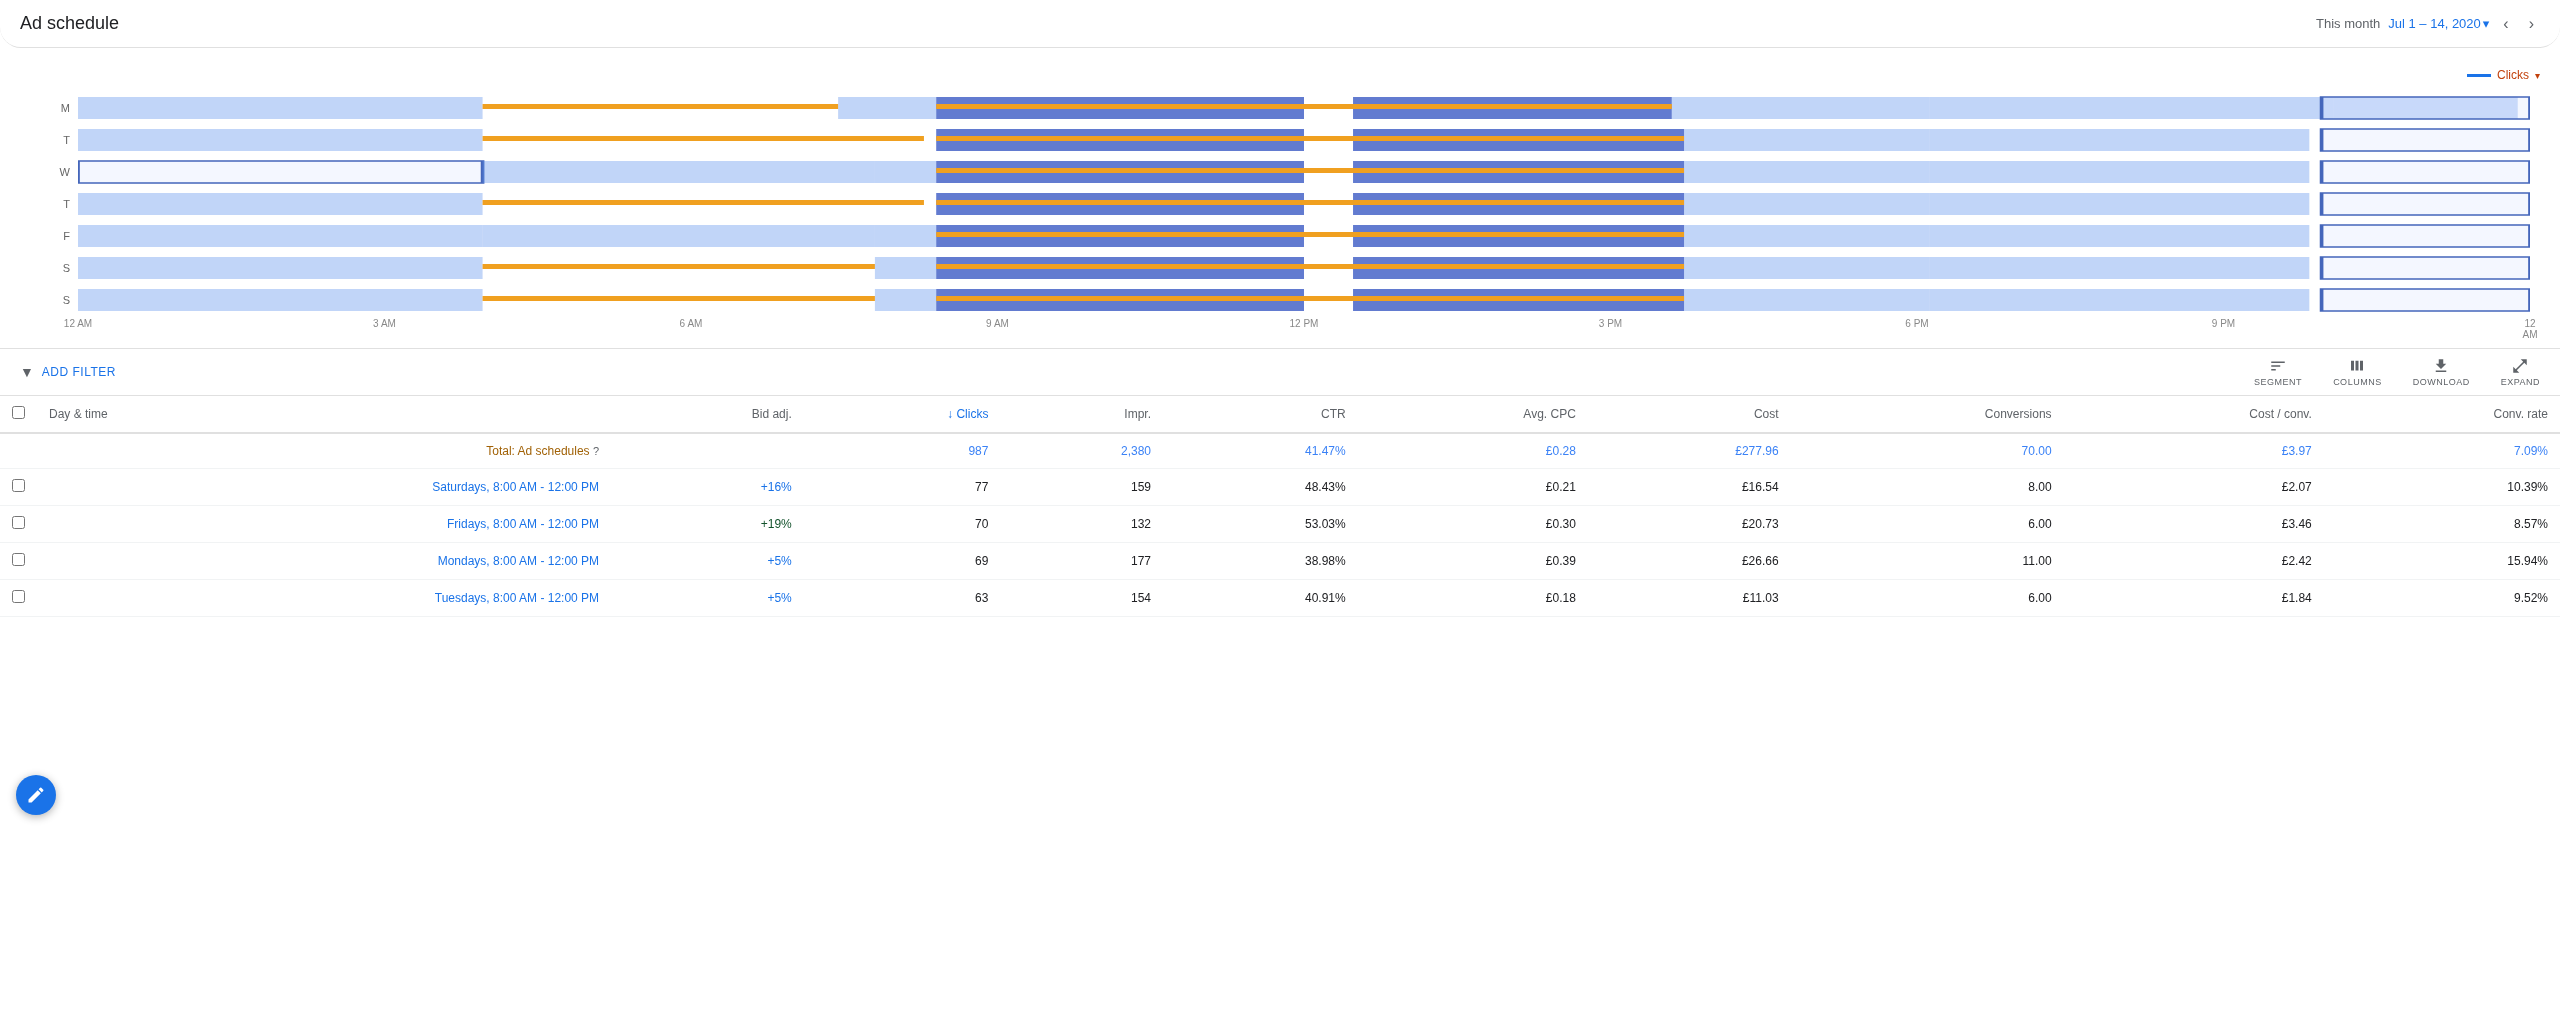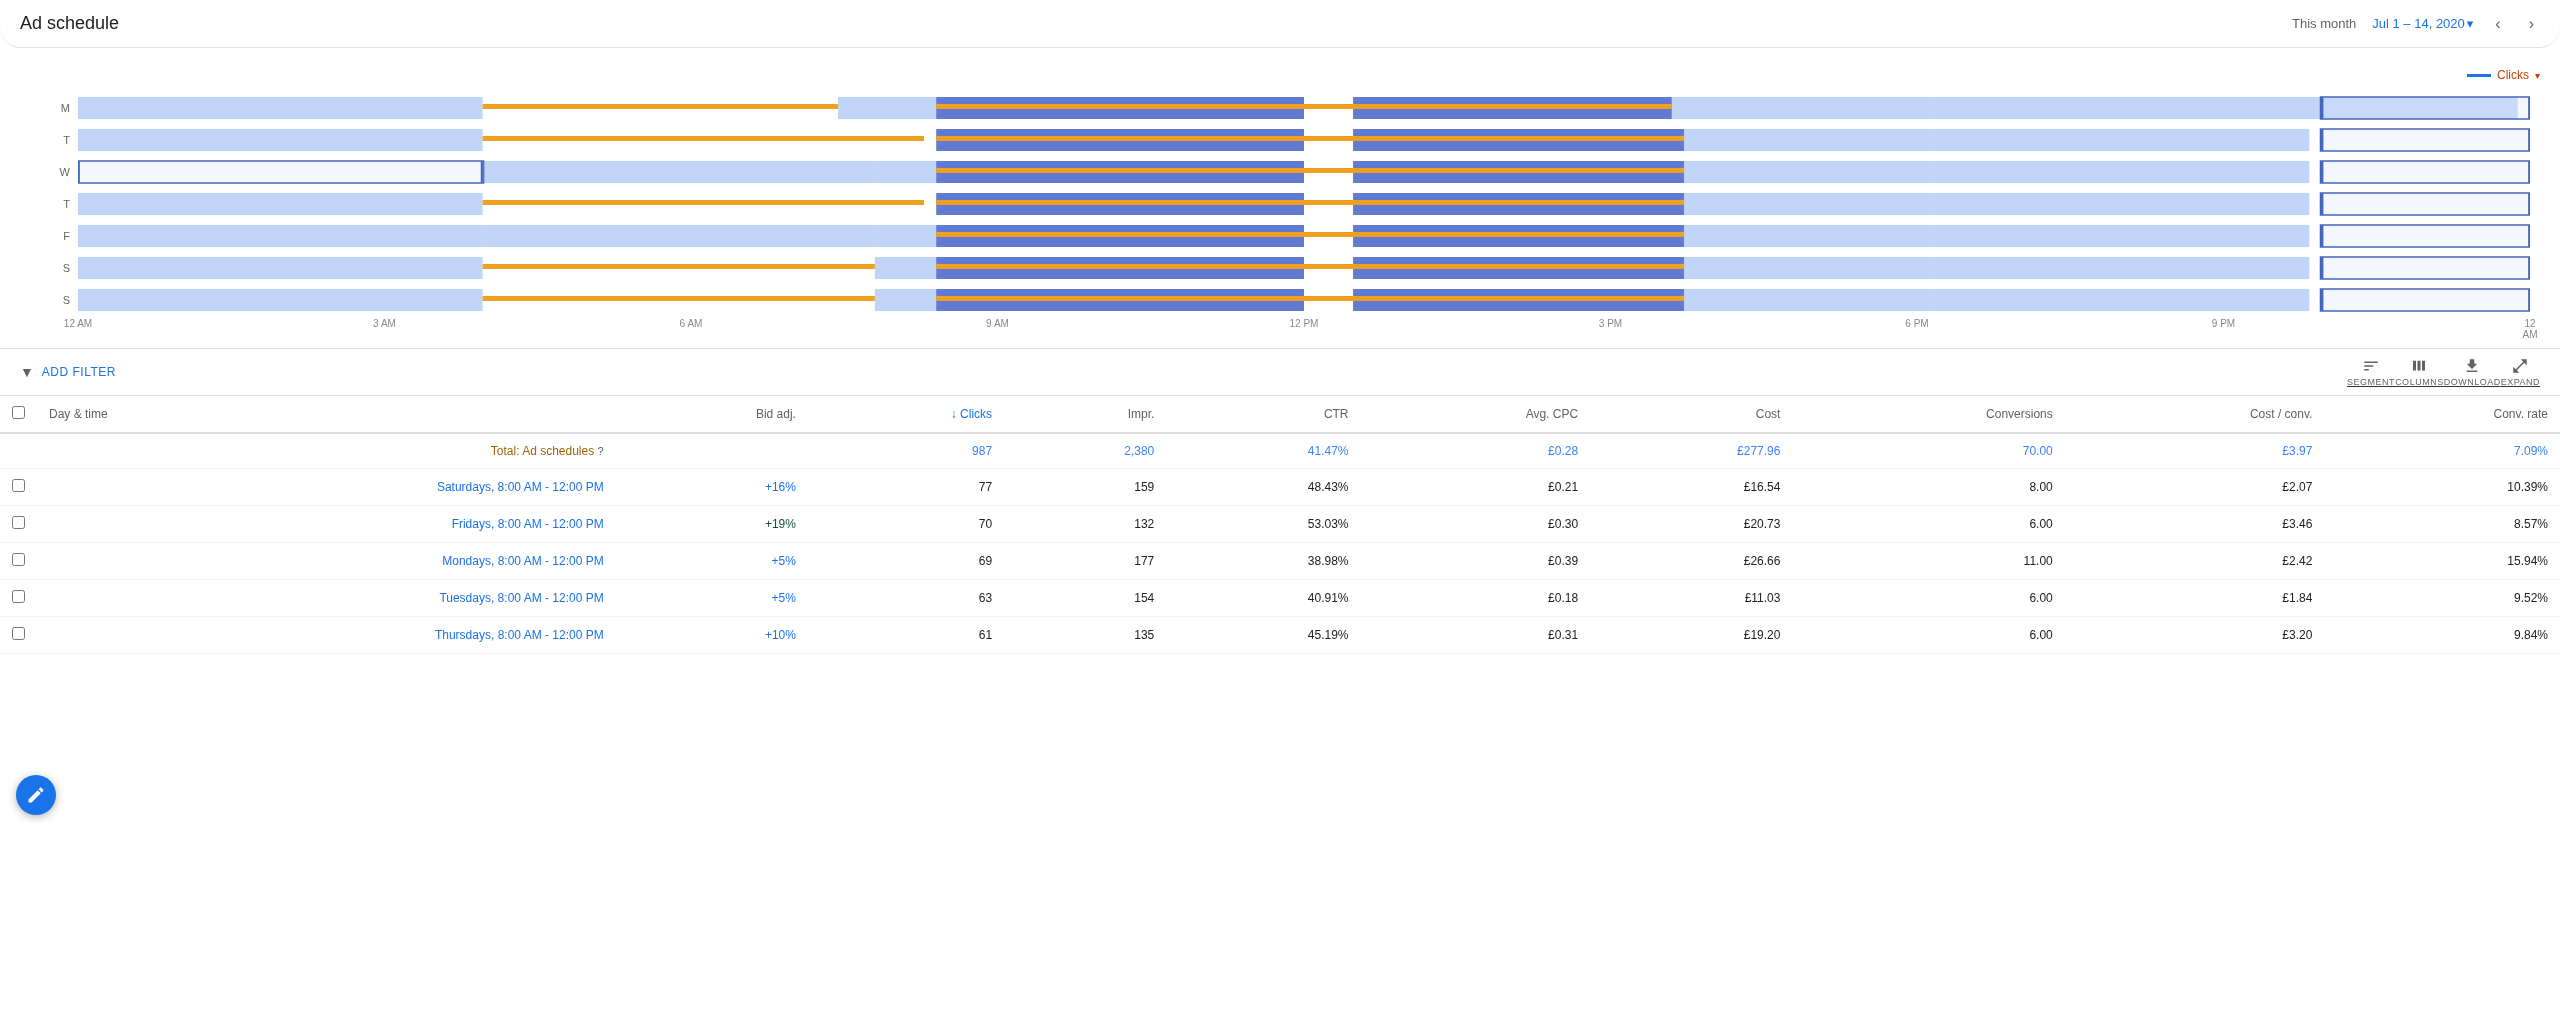--- a/index.html
+++ b/index.html
@@ -9,21 +9,21 @@
     .header {
       display: flex;
       align-items: center;
       justify-content: space-between;
       padding: 10px 20px;
       border-bottom: 1px solid #e0e0e0;
       height: 48px;
       border-radius: 21px;
     }
     .header-title { font-size: 18px; font-weight: 400; color: #202124; }
-    .header-right { display: flex; align-items: center; gap: 16px; font-size: 13px; color: #5f6368; justify-content: flex-end; }
+    .header-right { display: flex; align-items: center; gap: 8px; font-size: 13px; color: #5f6368; justify-content: flex-end; }
     .date-range-dropdown { background: none; border: none; cursor: pointer; font-size: 13px; color: #1a73e8; display: flex; align-items: center; gap: 2px; }
     .nav-arrow { background: none; border: none; cursor: pointer; font-size: 16px; color: #5f6368; padding: 2px 6px; }
 
     
     .chart-container {
       padding: 20px 20px 10px 20px;
       position: relative;
     }
     .chart-legend {
       display: flex;
@@ -86,21 +86,21 @@
     .filter-icon { color: #5f6368; font-size: 14px; }
     .add-filter-btn {
       background: none;
       border: none;
       cursor: pointer;
       font-size: 12px;
       color: #1a73e8;
       font-weight: 500;
       letter-spacing: 0.5px;
     }
-    .filter-right { display: flex; align-items: center; gap: 0; text-decoration: underline; }
+    .filter-right { display: flex; align-items: center; gap: 31px; }
     .toolbar-btn {
       display: flex;
       flex-direction: column;
       align-items: center;
       gap: 2px;
       background: none;
       border: none;
       cursor: pointer;
       color: #5f6368;
       font-size: 9px;
@@ -456,30 +456,15 @@
     <td style="color:#1a73e8;">+5%</td>
     <td>63</td>
     <td>154</td>
     <td>40.91%</td>
     <td>£0.18</td>
     <td>£11.03</td>
     <td>6.00</td>
     <td>£1.84</td>
     <td>9.52%</td>
   </tr>
-        <tr>
-    <td class="checkbox-col">
-      <input type="checkbox" style="">
-    </td>
-    <td>Thursdays, 8:00 AM - 12:00 PM</td>
-    <td style="color:#1a73e8;">+10%</td>
-    <td>61</td>
-    <td>135</td>
-    <td>45.19%</td>
-    <td>£0.31</td>
-    <td>£19.20</td>
-    <td>6.00</td>
-    <td>£3.20</td>
-    <td>9.84%</td>
-  </tr>
       </tbody>
   </table>
 </div>
 
 </body></html>

